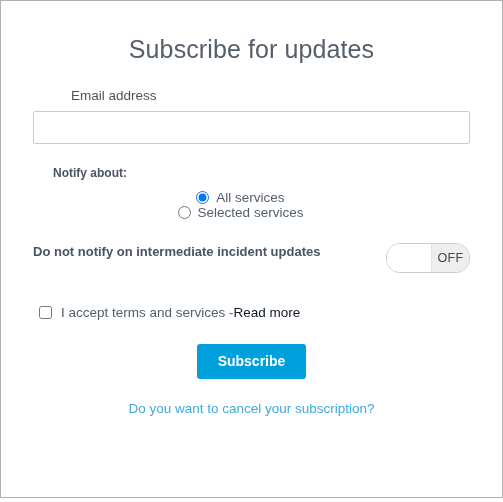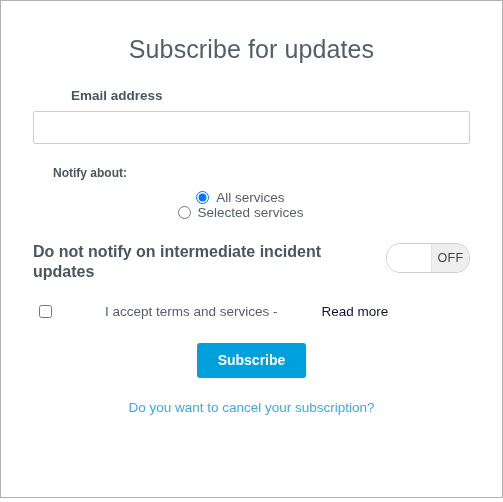--- a/index.html
+++ b/index.html
@@ -63,21 +63,21 @@
     border: 1px solid #dddddd;
     border-bottom-color: #ffffff;
     border-radius: 4px 4px 0 0;
     margin-bottom: -1px;
     padding-top: 8px;
     padding-bottom: 9px;
   }
   
   .field-label {
     font-size: 13.5px;
-    font-weight: bold;
+    font-weight: normal;
     color: #4a5560;
     margin-top: 24px;
     margin-bottom: 8px;
     display: block;
     padding-left: 38px;
   }
   .text-input {
     box-sizing: border-box;
     width: 100%;
     height: 33px;
@@ -122,21 +122,21 @@
     color: #53606c;
   }
   
   .inter-row {
     display: flex;
     align-items: flex-start;
     justify-content: space-between;
     margin-top: 22px;
   }
   .inter-text {
-    font-size: 16px;
+    font-size: 13px;
     font-weight: bold;
     color: #4a5560;
     line-height: 20px;
     max-width: 290px;
   }
   .toggle {
     box-sizing: border-box;
     width: 84px;
     height: 30px;
     border: 1px solid #cccccc;
@@ -162,23 +162,22 @@
     justify-content: center;
     font-size: 12.5px;
     color: #444444;
     font-weight: normal;
     letter-spacing: 0.3px;
   }
   
   .terms-row {
     display: flex;
     align-items: center;
-    margin-top: 22px;
+    margin-top: 32px;
     margin-left: 6px;
-    gap: 44px;
   }
   .terms-row input[type="checkbox"] {
     margin: 0 9px 0 0;
     width: 13px;
     height: 13px;
     cursor: pointer;
   }
   .terms-text {
     font-size: 13.5px;
     color: #53606c;

